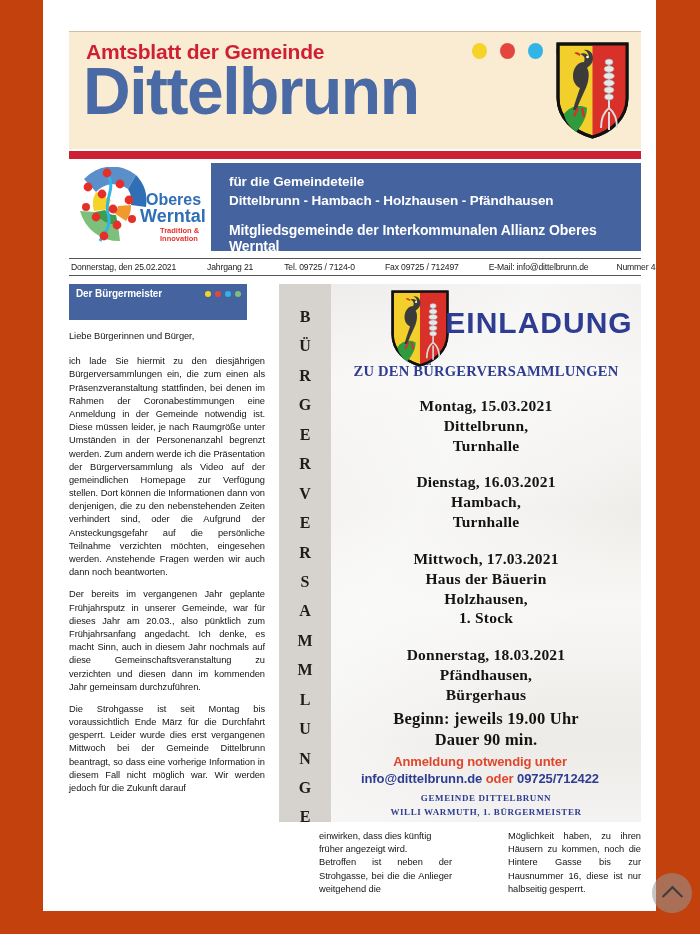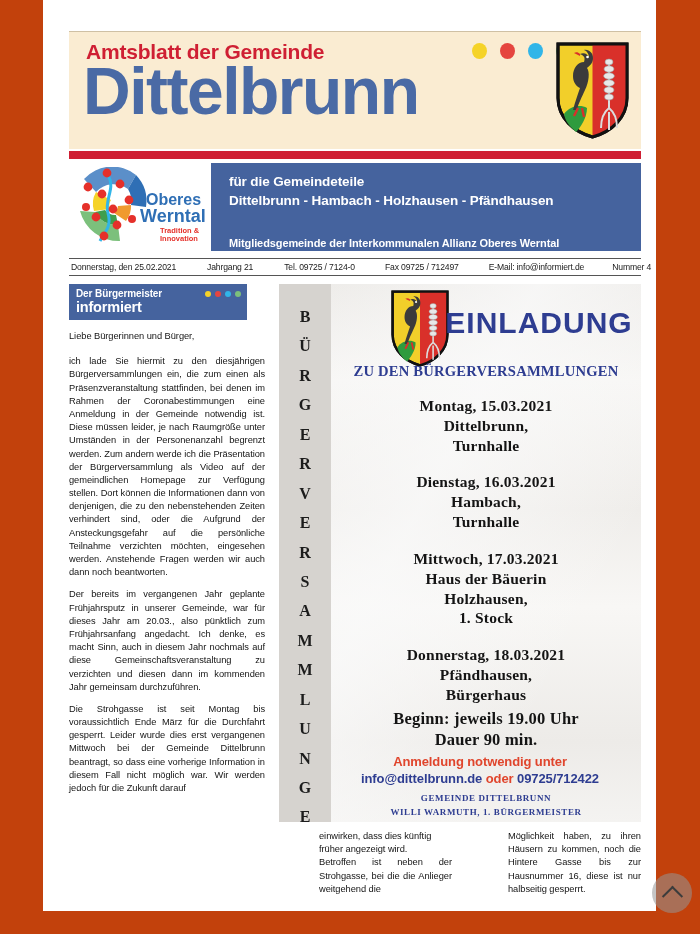--- a/index.html
+++ b/index.html
@@ -88,21 +88,21 @@
   .logo-svg { width: 132px; height: 80px; }
   .subhead-blue {
     flex: 1;
     background: #45639e;
     color: #fff;
     padding: 9px 0 0 18px;
     position: relative;
   }
   .sh-line1 { font-size: 13.5px; font-weight: bold; line-height: 1.42; letter-spacing: -0.1px; }
   .sh-line2 { font-size: 13.5px; font-weight: bold; line-height: 1.42; letter-spacing: -0.1px; }
-  .sh-line3 { font-size: 11px; font-weight: bold; margin-top: 27px; letter-spacing: -0.1px; }
+  .sh-line3 { font-size: 14px; font-weight: bold; margin-top: 12px; letter-spacing: -0.1px; }
 
   
   .infobar {
     position: absolute;
     left: 26px; top: 258px;
     width: 572px; height: 18px;
     border-top: 1px solid #555;
     border-bottom: 1px solid #555;
     display: flex;
     align-items: center;
@@ -376,28 +376,27 @@
         <div class="sh-line2">Dittelbrunn - Hambach - Holzhausen - Pfändhausen</div>
         <div class="sh-line3">Mitgliedsgemeinde der Interkommunalen Allianz Oberes Werntal</div>
       </div>
     </div>
 
     <div class="infobar">
       <span class="ib ib-date">Donnerstag, den 25.02.2021</span>
       <span class="ib ib-jg">Jahrgang 21</span>
       <span class="ib ib-tel">Tel. 09725 / 7124-0</span>
       <span class="ib ib-fax">Fax 09725 / 712497</span>
-      <span class="ib ib-mail">E-Mail: info@informiert.de</span>
+      <span class="ib ib-mail">E-Mail: info@dittelbrunn.de</span>
       <span class="ib ib-num">Nummer 4</span>
     </div>
 
     <div class="col-left">
       <div class="bm-header">
         <div class="bm-h1">Der Bürgermeister</div>
-        <div class="bm-h2">informiert</div>
         <div class="bm-dots">
           <span class="bm-dot" style="background:#f5d328"></span>
           <span class="bm-dot" style="background:#e5453f"></span>
           <span class="bm-dot" style="background:#31b5e8"></span>
           <span class="bm-dot" style="background:#7cc07c"></span>
         </div>
       </div>
       <div class="body-text">
         <p class="greet">Liebe Bürgerinnen und Bürger,</p>
         <p>ich lade Sie hiermit zu den diesjährigen Bürgerversammlungen ein, die zum einen als Präsenzveranstaltung stattfinden, bei denen im Rahmen der Coronabestimmungen eine Anmeldung in der Gemeinde notwendig ist. Diese müssen leider, je nach Raumgröße unter Umständen in der Personenanzahl begrenzt werden. Zum andern werde ich die Präsentation der Bürgerversammlung als Video auf der gemeindlichen Homepage zur Verfügung stellen. Dort können die Informationen dann von denjenigen, die zu den nebenstehenden Zeiten verhindert sind, oder die Aufgrund der Ansteckungsgefahr auf die persönliche Teilnahme verzichten möchten, eingesehen werden. Anstehende Fragen werden wir auch dann noch beantworten.</p>

